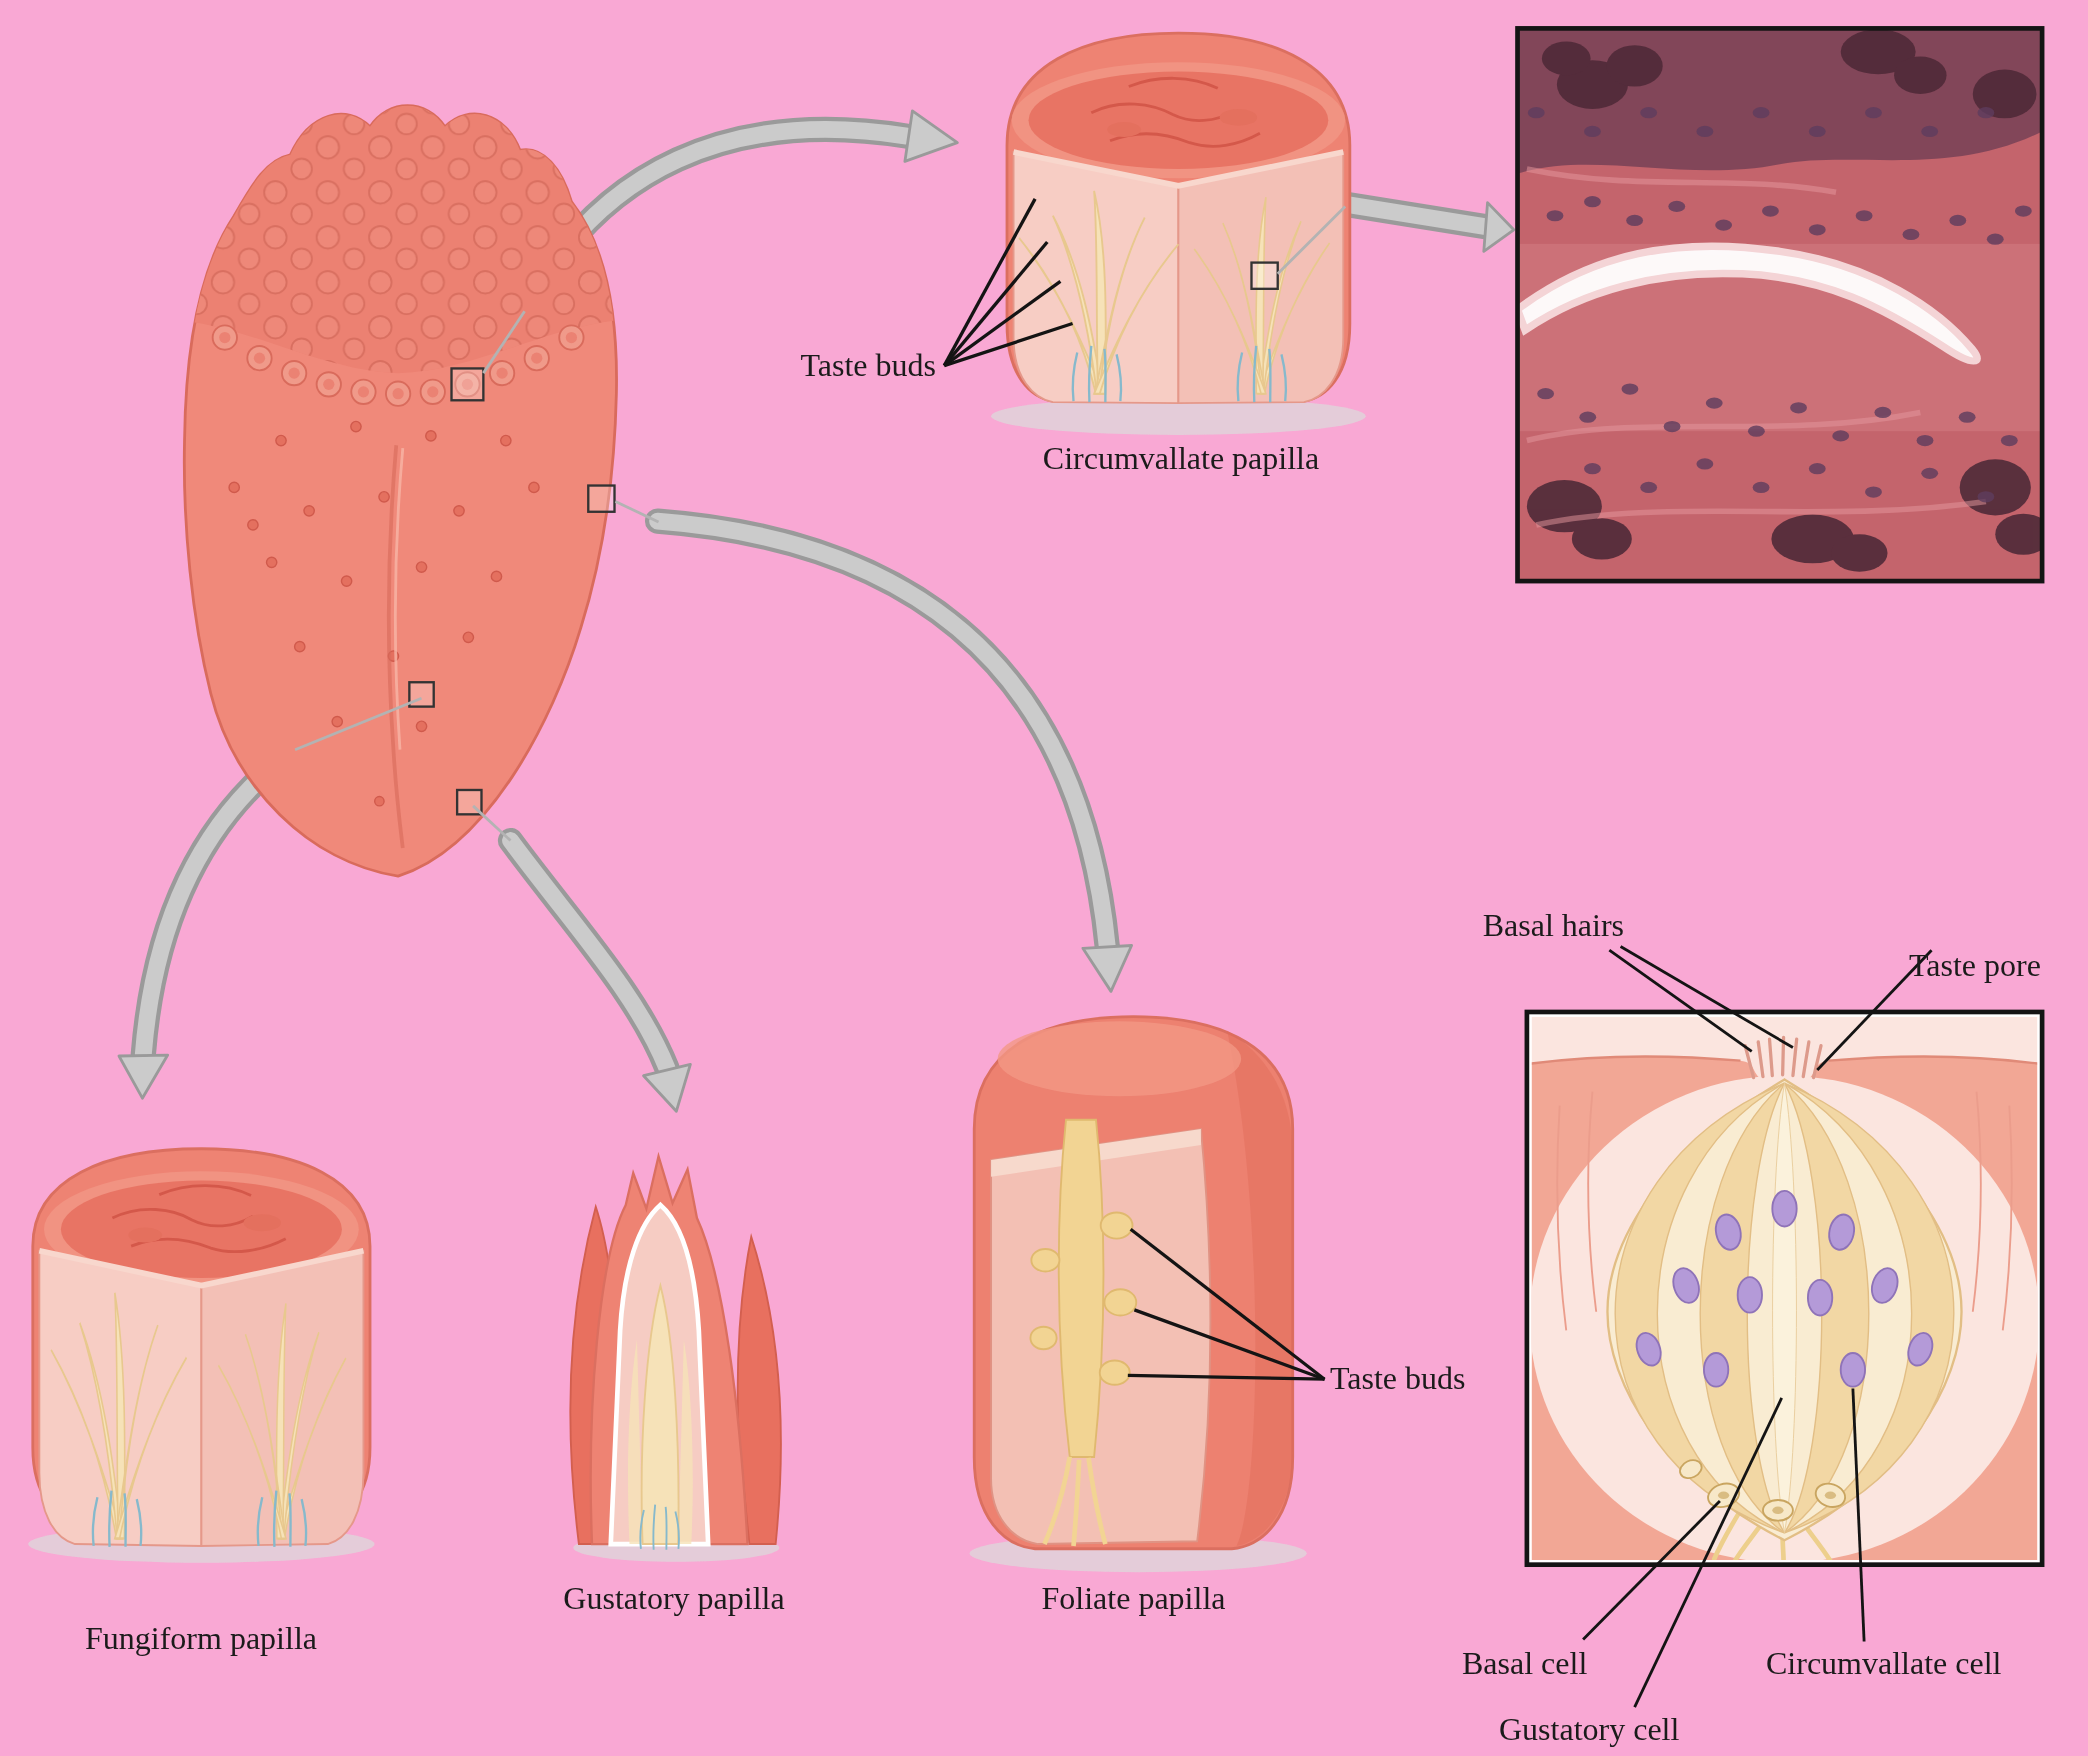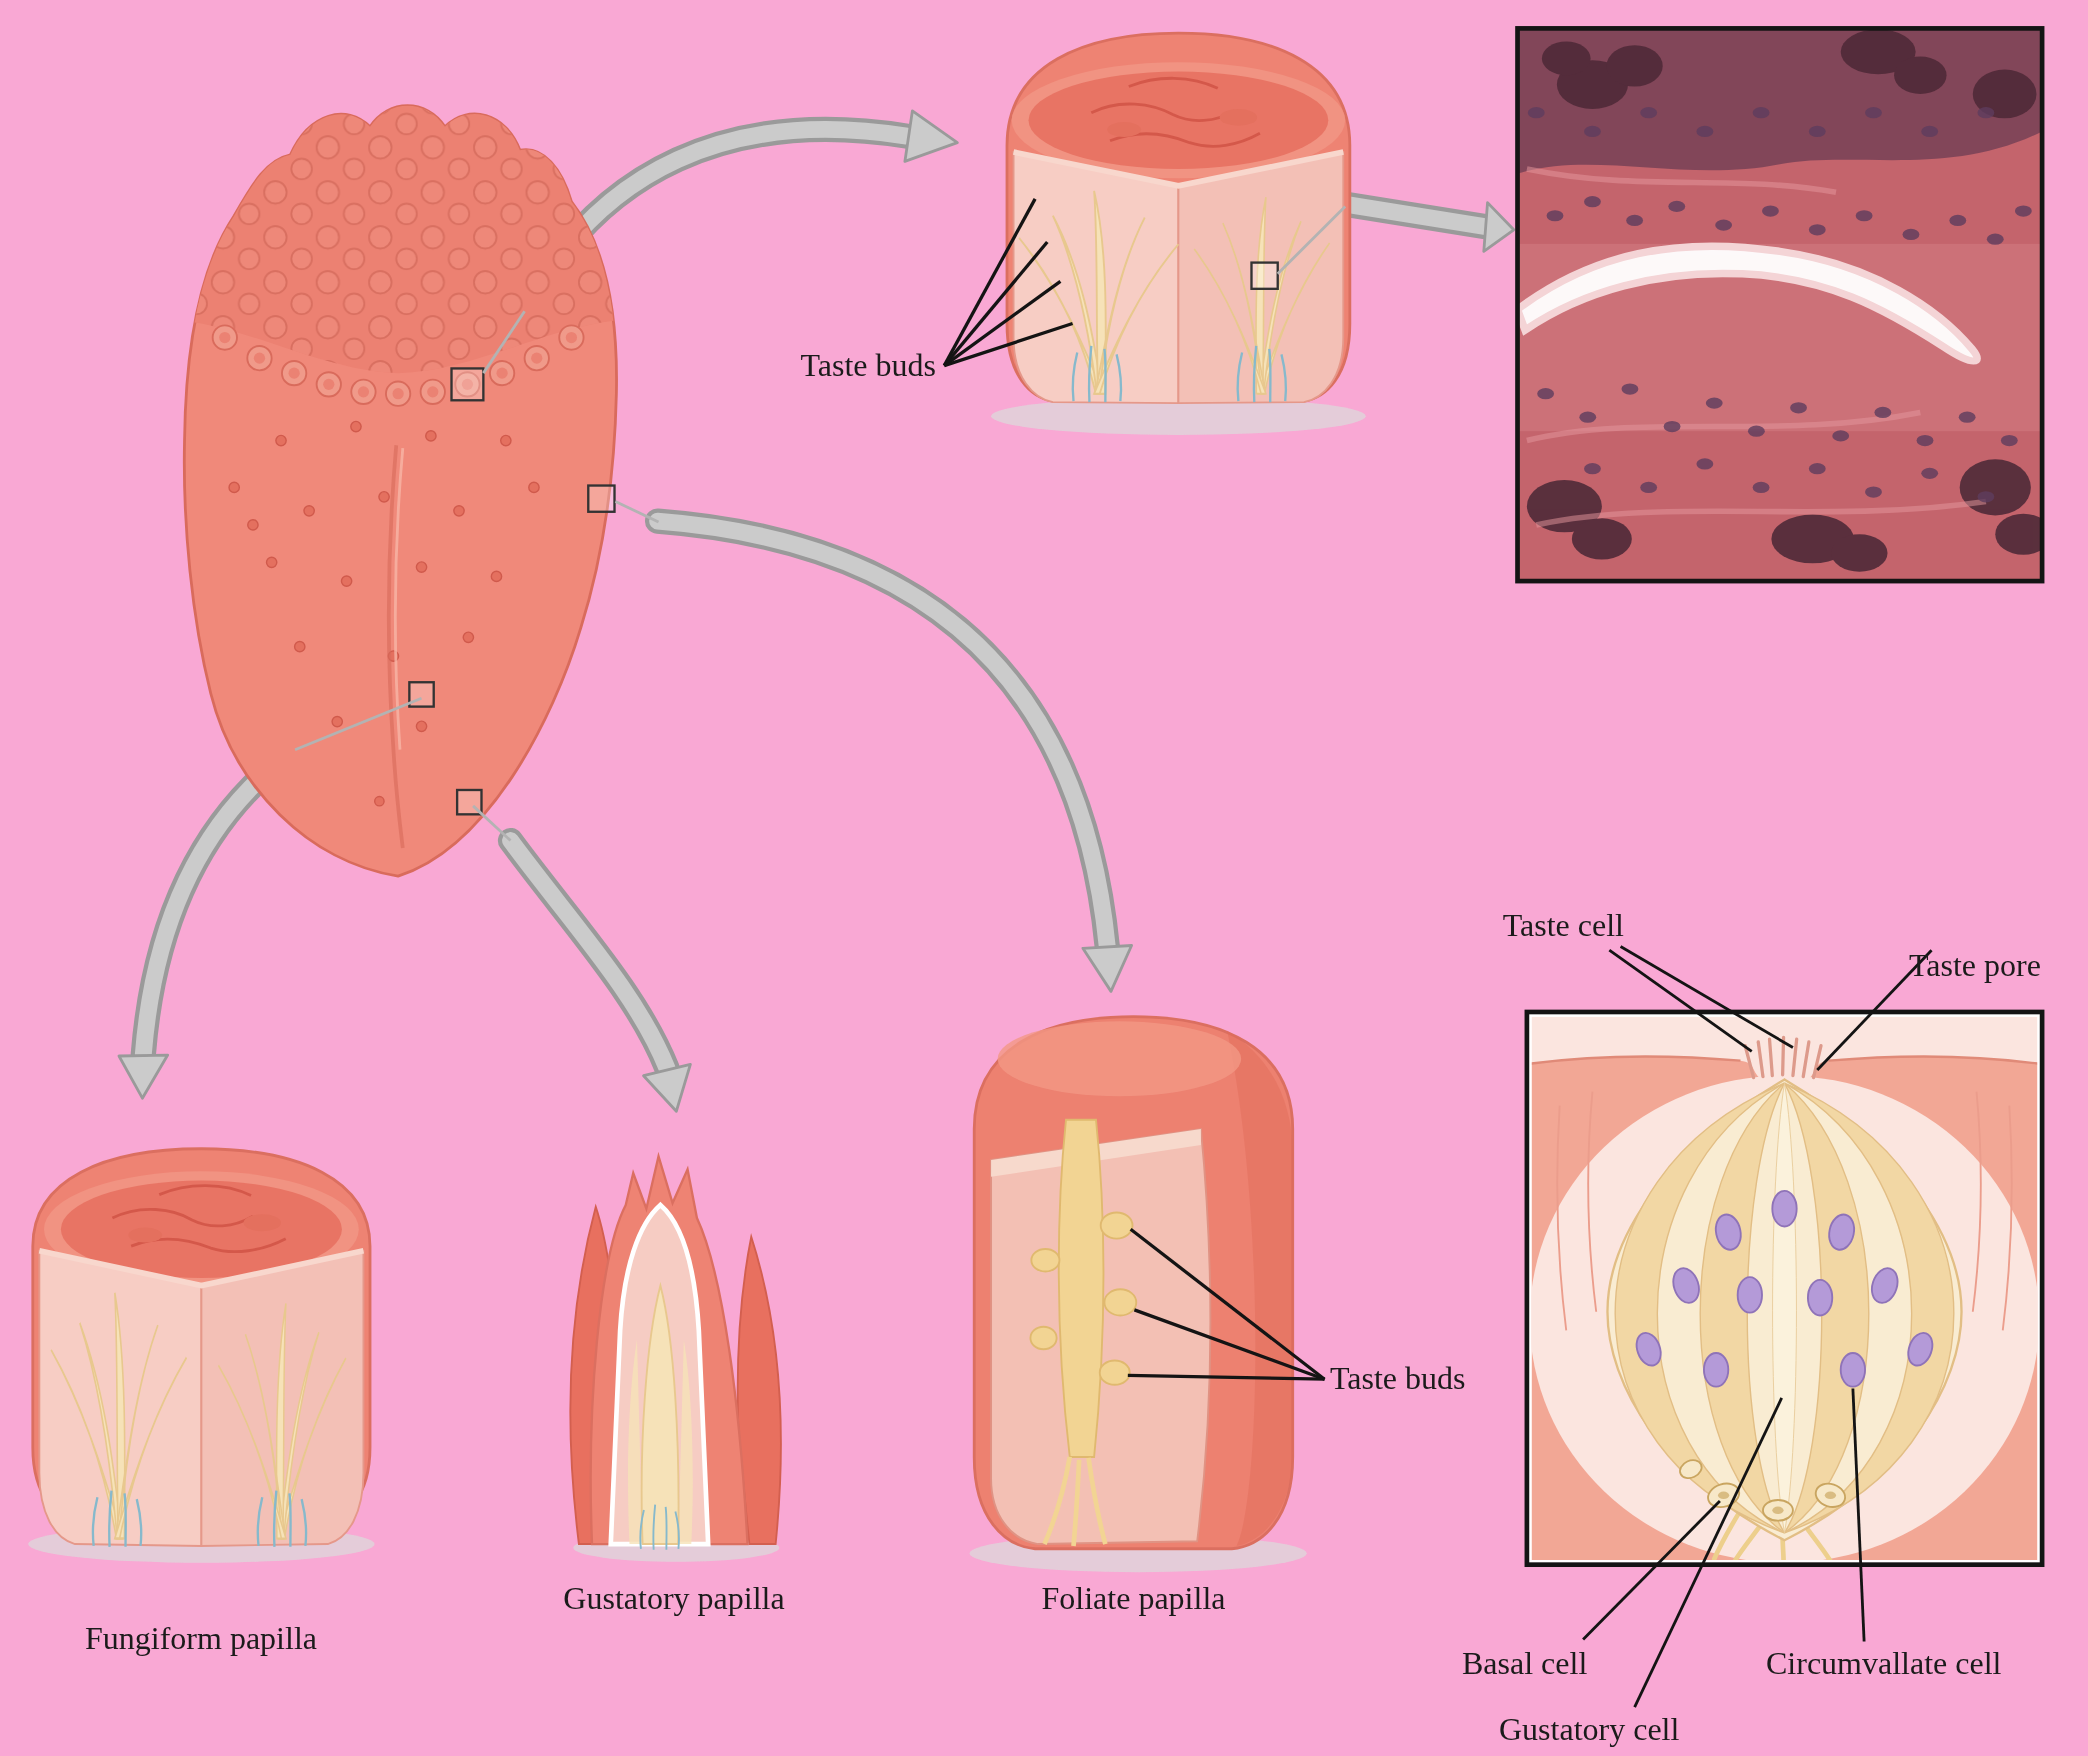--- a/index.html
+++ b/index.html
@@ -377,23 +377,24 @@
     <line x1="1718" y1="1014" x2="1870" y2="1122"></line>
     <line x1="1730" y1="1010" x2="1914" y2="1118"></line>
     <line x1="2062" y1="1014" x2="1940" y2="1142"></line>
     <line x1="1690" y1="1750" x2="1836" y2="1602"></line>
     <line x1="1745" y1="1822" x2="1902" y2="1492"></line>
     <line x1="1990" y1="1752" x2="1978" y2="1482"></line>
   </g>
 </svg>
 
 <div class="label right" style="left:721px;top:347px;width:215px;">Taste buds</div>
+<div class="label center" style="left:970px;top:440px;width:422px;">Circumvallate papilla</div>
 <div class="label center" style="left:37px;top:1620px;width:328px;">Fungiform papilla</div>
 <div class="label center" style="left:529px;top:1580px;width:290px;">Gustatory papilla</div>
 <div class="label center" style="left:979px;top:1580px;width:309px;">Foliate papilla</div>
 <div class="label" style="left:1330px;top:1360px;width:215px;">Taste buds</div>
-<div class="label right" style="left:1448px;top:907px;width:176px;">Taste cell</div>
+<div class="label right" style="left:1448px;top:907px;width:176px;">Basal hairs</div>
 <div class="label" style="left:1909px;top:907px;width:178px;margin-top:40px;">Taste pore</div>
 <div class="label" style="left:1462px;top:1645px;width:164px;">Basal cell</div>
 <div class="label" style="left:1499px;top:1711px;width:225px;">Gustatory cell</div>
 <div class="label" style="left:1766px;top:1645px;width:244px;">Circumvallate cell</div>
 </div>
 
 
 </body></html>

